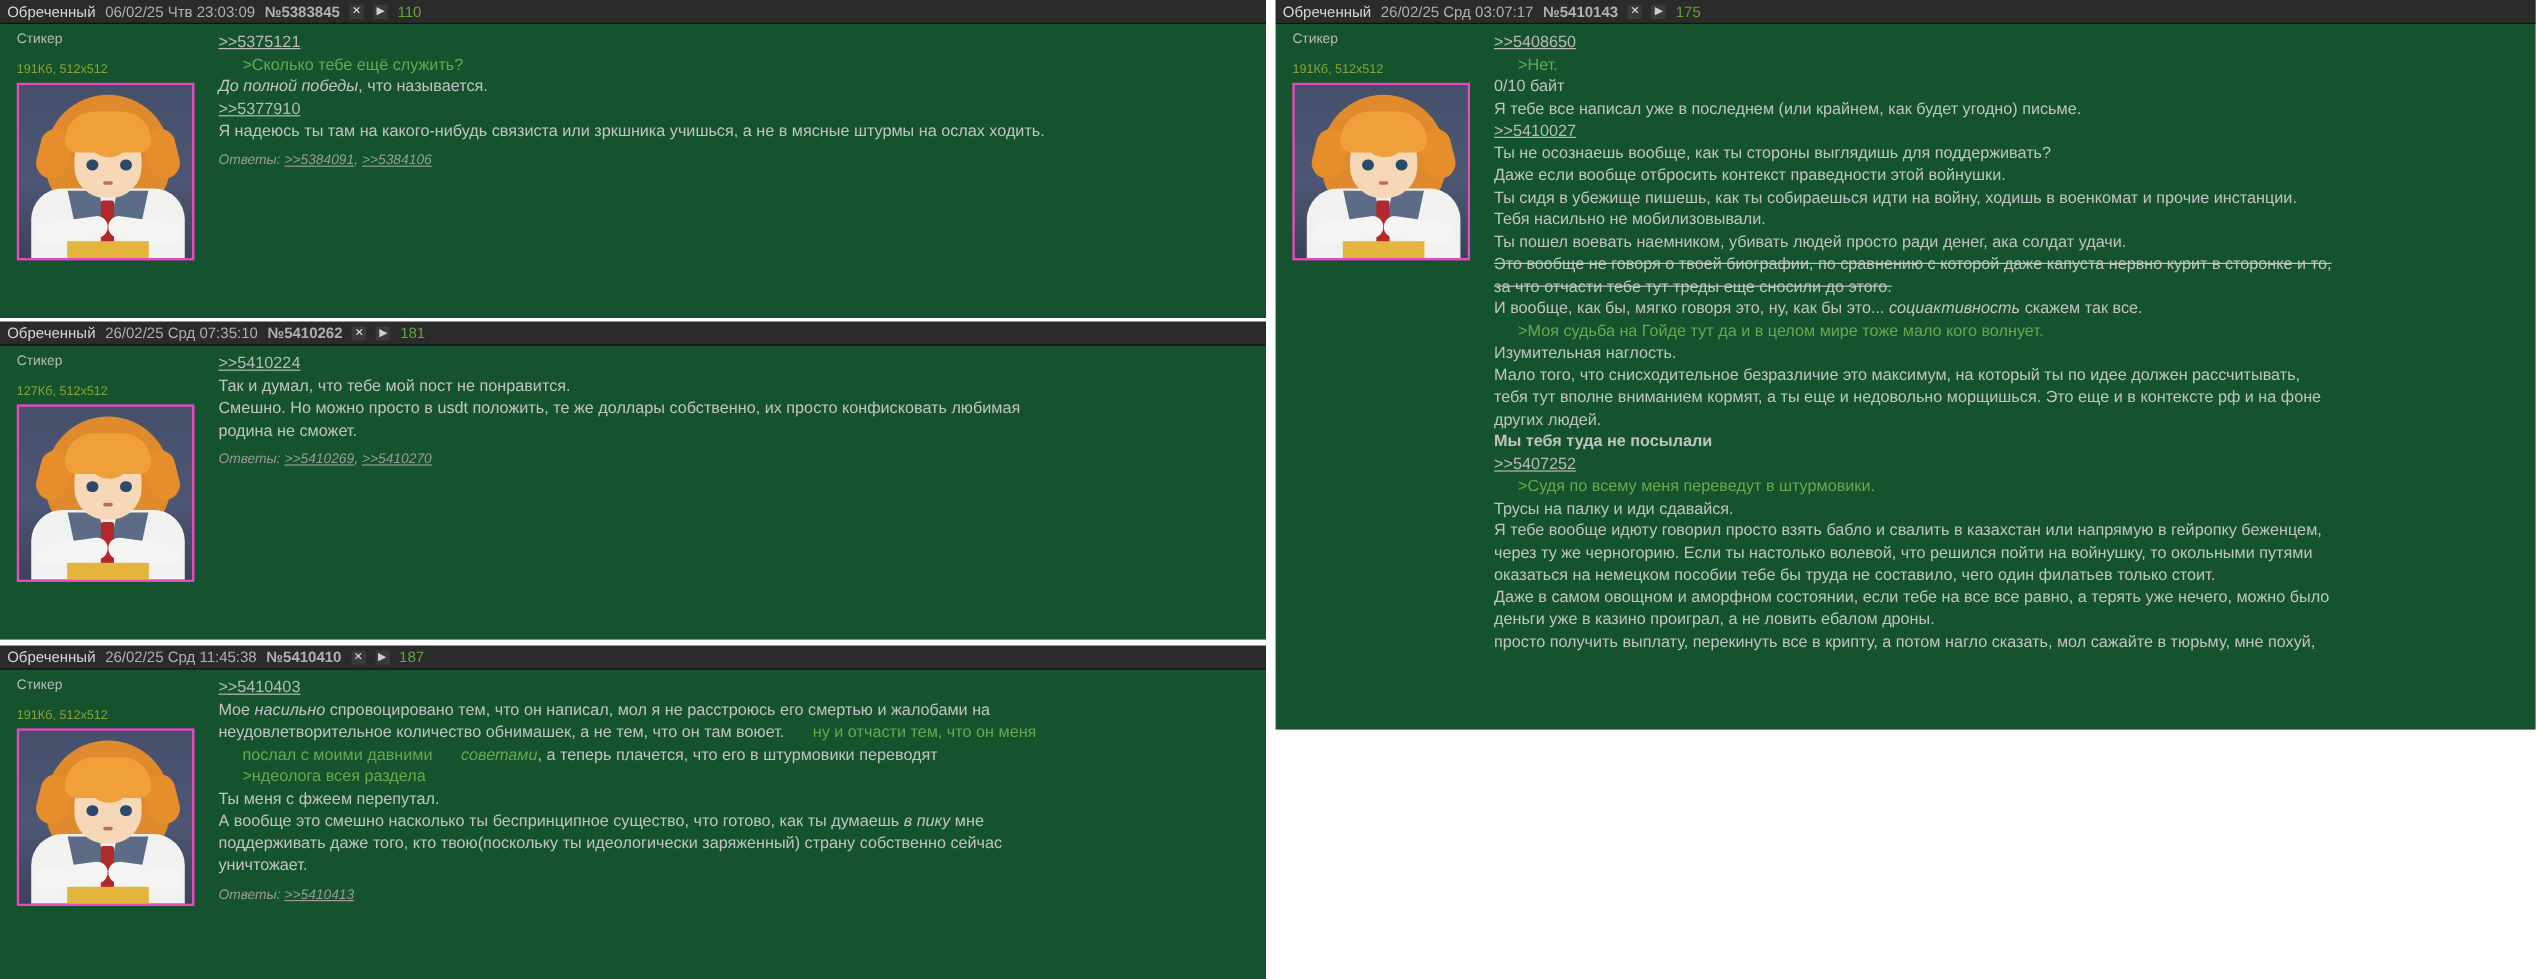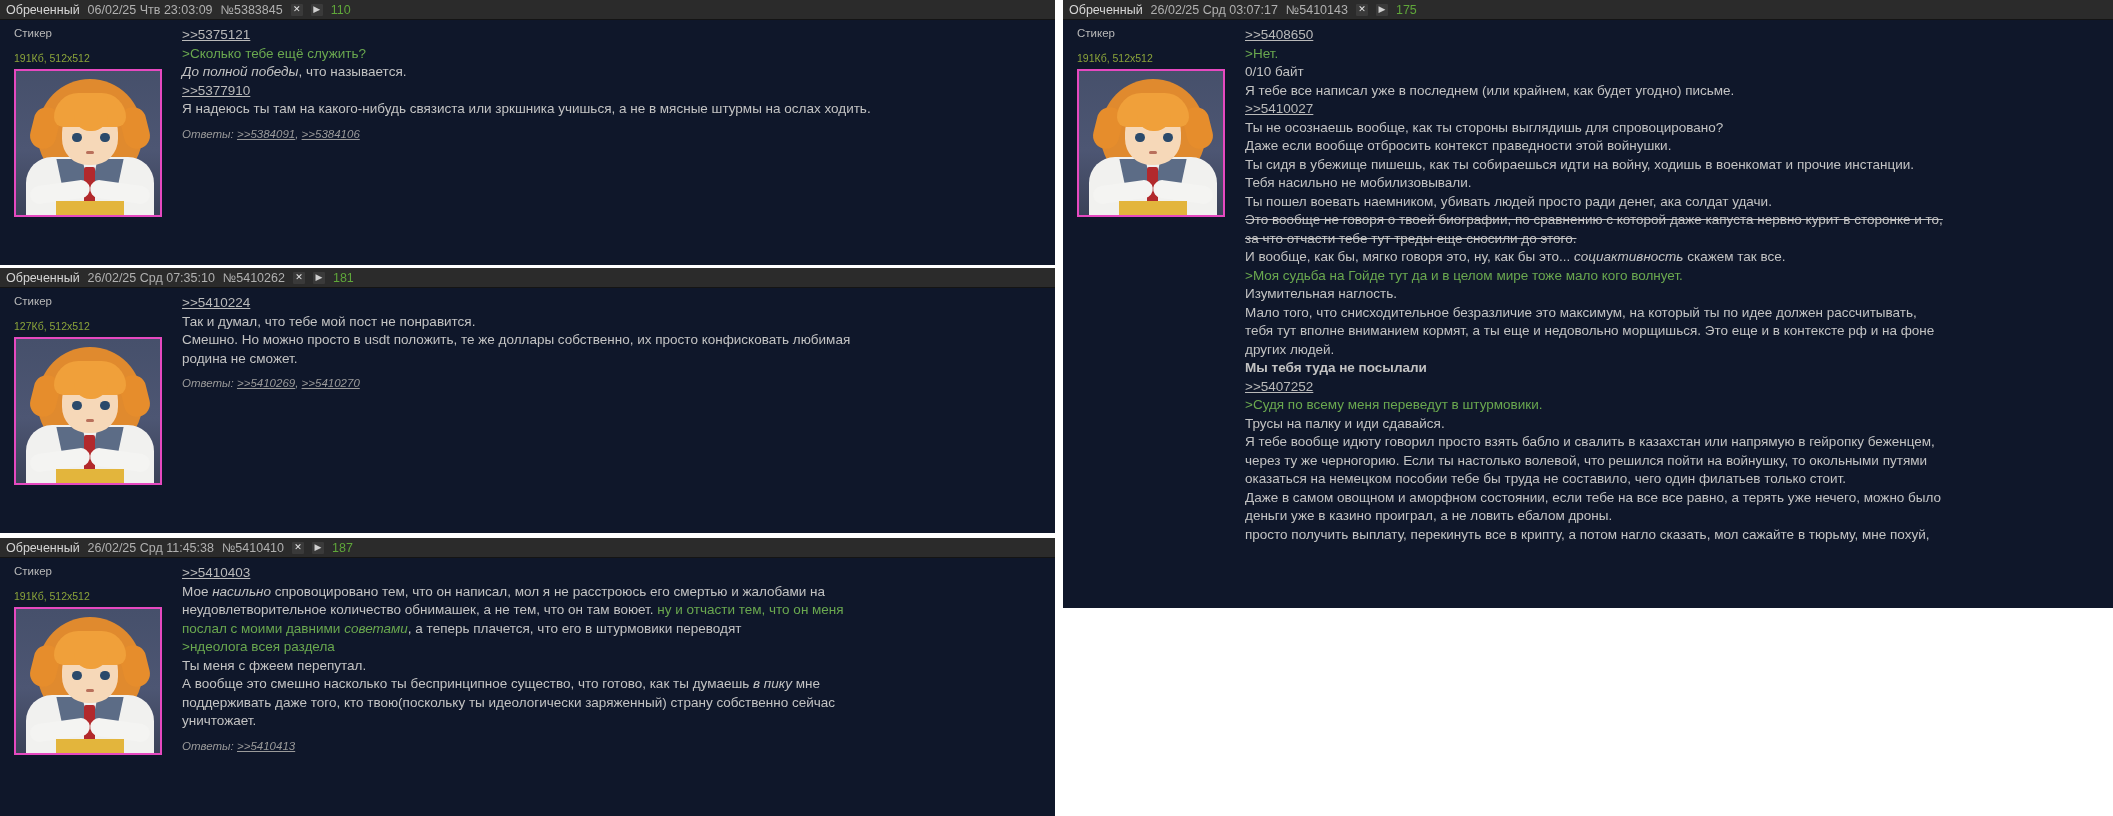--- a/index.html
+++ b/index.html
@@ -10,21 +10,21 @@
   body {
     width: 2113px;
     height: 816px;
     font-family: "Liberation Sans", sans-serif;
     font-size: 13.5px;
     position: relative;
     overflow: hidden;
   }
   .board {
     position: absolute;
-    background: #0f172a;
+    background: #14532d;
     color: #b8b8b8;
     box-sizing: border-box;
     overflow: hidden;
   }
   
   .post-head {
     background: #2b2b2b;
     height: 19px;
     display: flex;
     align-items: center;
@@ -35,20 +35,21 @@
     border-bottom: 1px solid #141414;
   }
   .post-head .name {
     color: #d6d6d6;
   }
   .post-head .date {
     color: #b0b0b0;
   }
   .post-head .num {
     color: #b0b0b0;
+    font-weight: bold;
   }
   .icon-sq {
     width: 12px;
     height: 12px;
     display: inline-flex;
     align-items: center;
     justify-content: center;
     background: #3a3a3a;
     color: #e4e4e4;
     font-size: 9px;
@@ -194,20 +195,21 @@
     font-size: 13.5px;
     color: #c3c3c3;
   }
   .ref {
     color: #b9b9b9;
     text-decoration: underline;
     cursor: pointer;
   }
   .quote {
     color: #6aa84f;
+    margin-left: 20px;
   }
   .italic { font-style: italic; }
   .bold { font-weight: bold; }
   .strike { text-decoration: line-through; }
   .replies {
     margin-top: 6px;
     font-size: 11.5px;
     color: #9a9a9a;
     font-style: italic;
   }
@@ -398,21 +400,21 @@
         <div class="st-mouth"></div>
         <div class="st-skirt"></div>
       </div>
     </div>
     <div class="text-col">
       <div><span class="ref">&gt;&gt;5408650</span></div>
       <div class="quote">&gt;Нет.</div>
       <div>0/10 байт</div>
       <div>Я тебе все написал уже в последнем (или крайнем, как будет угодно) письме.</div>
       <div><span class="ref">&gt;&gt;5410027</span></div>
-      <div>Ты не осознаешь вообще, как ты стороны выглядишь для спровоцировано?</div>
+      <div>Ты не осознаешь вообще, как ты стороны выглядишь для поддерживать?</div>
       <div>Даже если вообще отбросить контекст праведности этой войнушки.</div>
       <div>Ты сидя в убежище пишешь, как ты собираешься идти на войну, ходишь в военкомат и прочие инстанции.</div>
       <div>Тебя насильно не мобилизовывали.</div>
       <div>Ты пошел воевать наемником, убивать людей просто ради денег, ака солдат удачи.</div>
       <div class="strike">Это вообще не говоря о твоей биографии, по сравнению с которой даже капуста нервно курит в сторонке и то,</div>
       <div class="strike">за что отчасти тебе тут треды еще сносили до этого.</div>
       <div><span>И вообще, как бы, мягко говоря это, ну, как бы это... </span><span class="italic">социактивность</span><span> скажем так все.</span></div>
       <div class="quote">&gt;Моя судьба на Гойде тут да и в целом мире тоже мало кого волнует.</div>
       <div>Изумительная наглость.</div>
       <div>Мало того, что снисходительное безразличие это максимум, на который ты по идее должен рассчитывать,</div>

